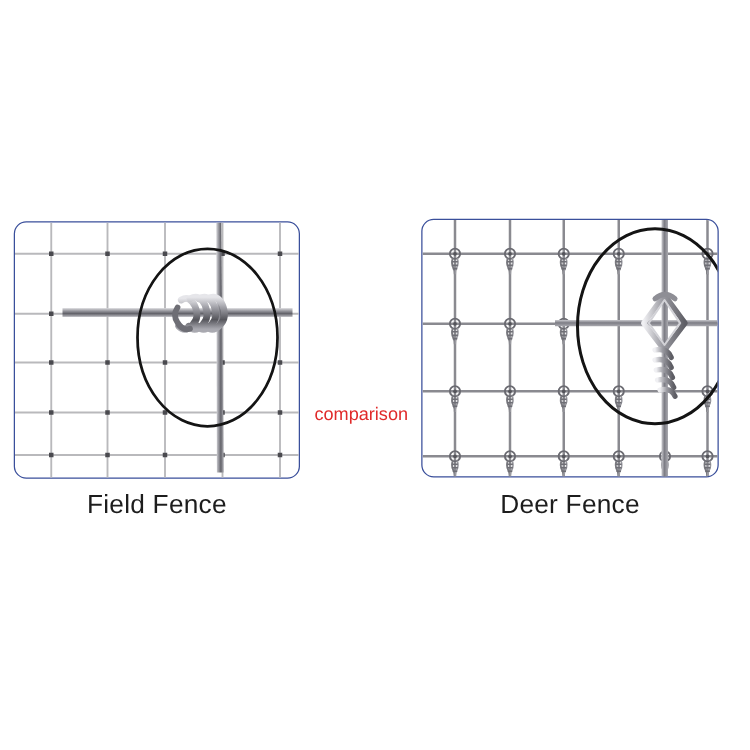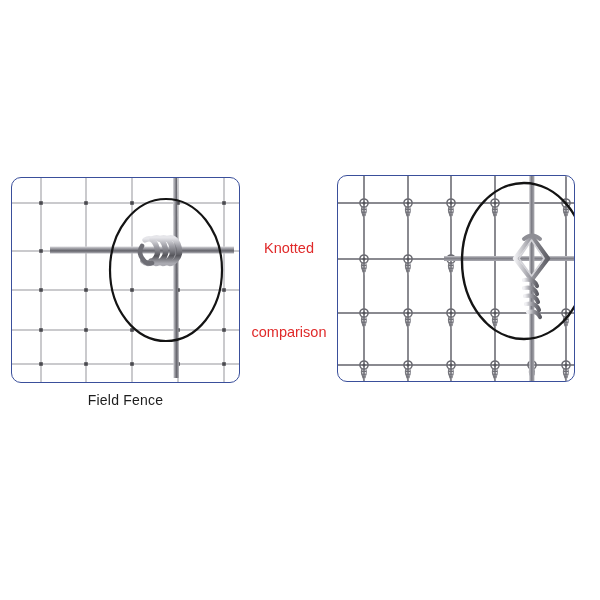--- a/index.html
+++ b/index.html
@@ -50,21 +50,21 @@
     left: 0;
     top: 0;
     display: block;
   }
 
   
   .caption {
     position: absolute;
     text-align: center;
     color: #1d1d1d;
-    font-size: 14px;
+    font-size: 21px;
     font-family: "Liberation Sans", sans-serif;
     letter-spacing: 0.2px;
     white-space: nowrap;
   }
   #caption-field {
     left: 11px;
     top: 392px;
     width: 229px;
   }
   #caption-deer {
@@ -283,20 +283,20 @@
             <path d="M188 128 q10 -2 13 6" fill="none" stroke="url(#dCoil)" stroke-width="4.2" stroke-linecap="round"></path>
             <path d="M190 136 q9 -2 12 5" fill="none" stroke="url(#dCoil)" stroke-width="4.2" stroke-linecap="round"></path>
           </g>
         </g>
 
         <ellipse cx="186" cy="85" rx="62" ry="78" fill="none" stroke="#141414" stroke-width="2.4"></ellipse>
       </g>
     </svg>
   </div>
 
-  <div class="center-label" id="label-knotted">Knotted</div>
 
   <div class="center-label" id="label-comparison">comparison</div>
 
   <div class="caption" id="caption-field">Field Fence</div>
 
+  <div class="caption" id="caption-deer">Deer Fence</div>
 
 </div>
 
 </body></html>

